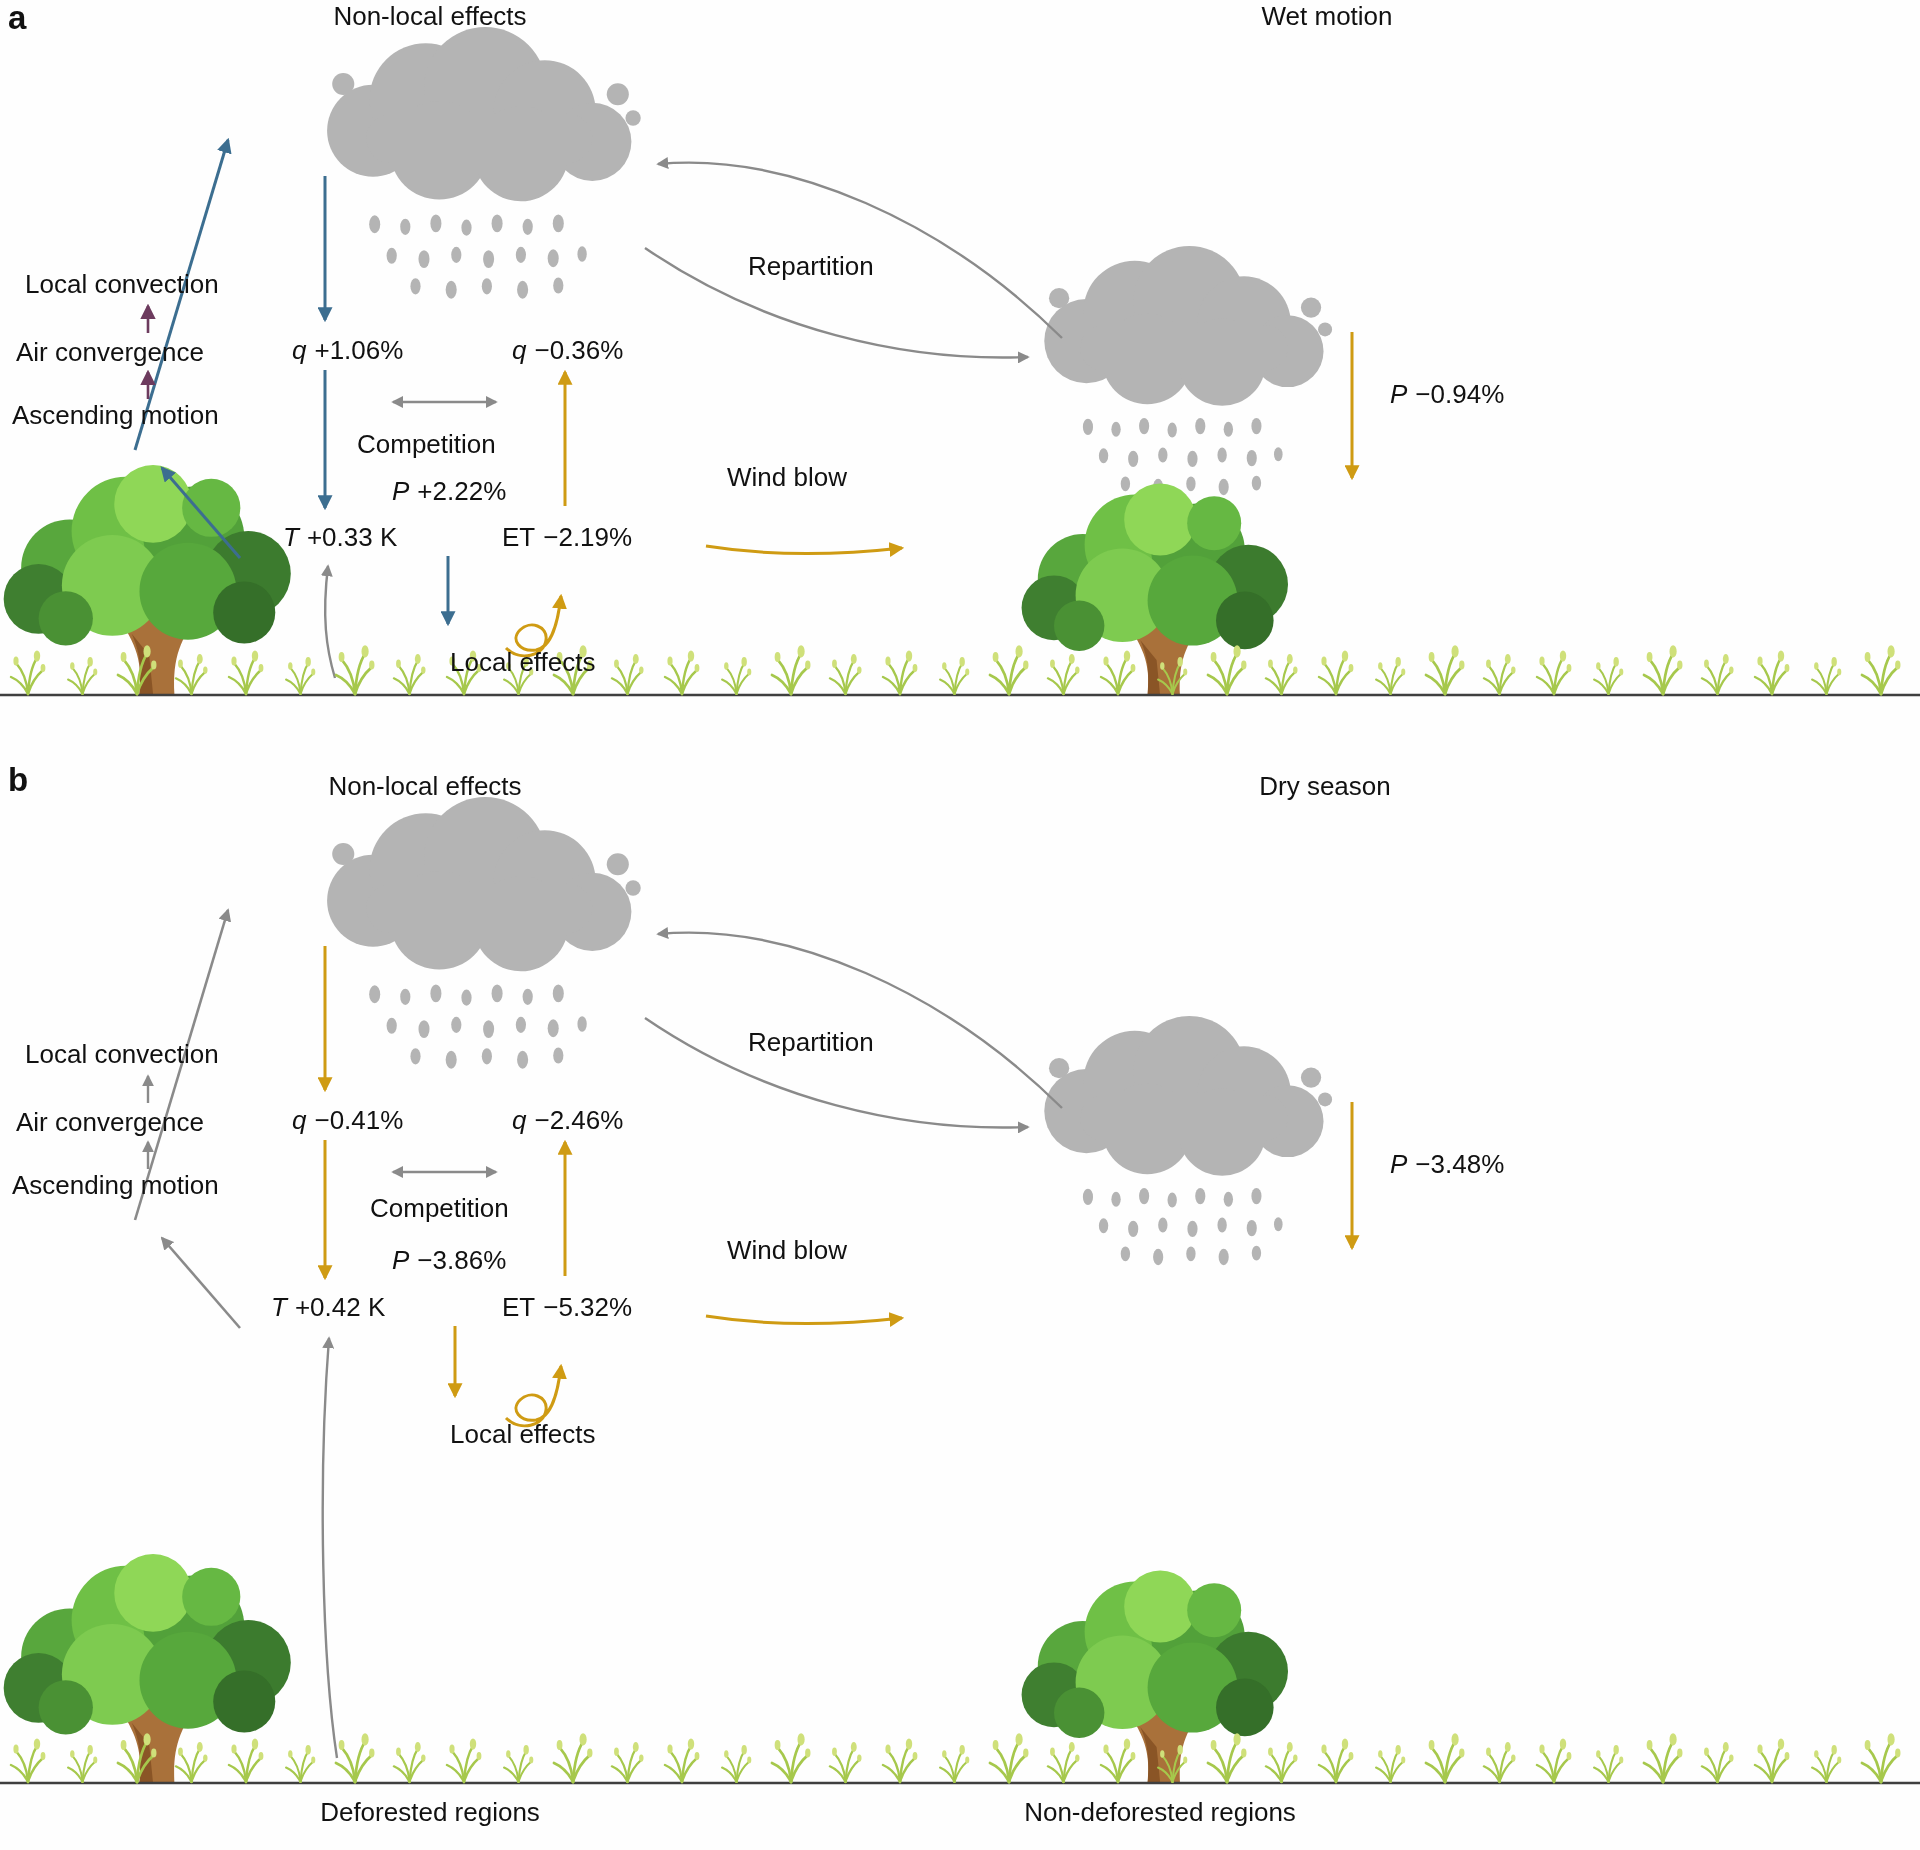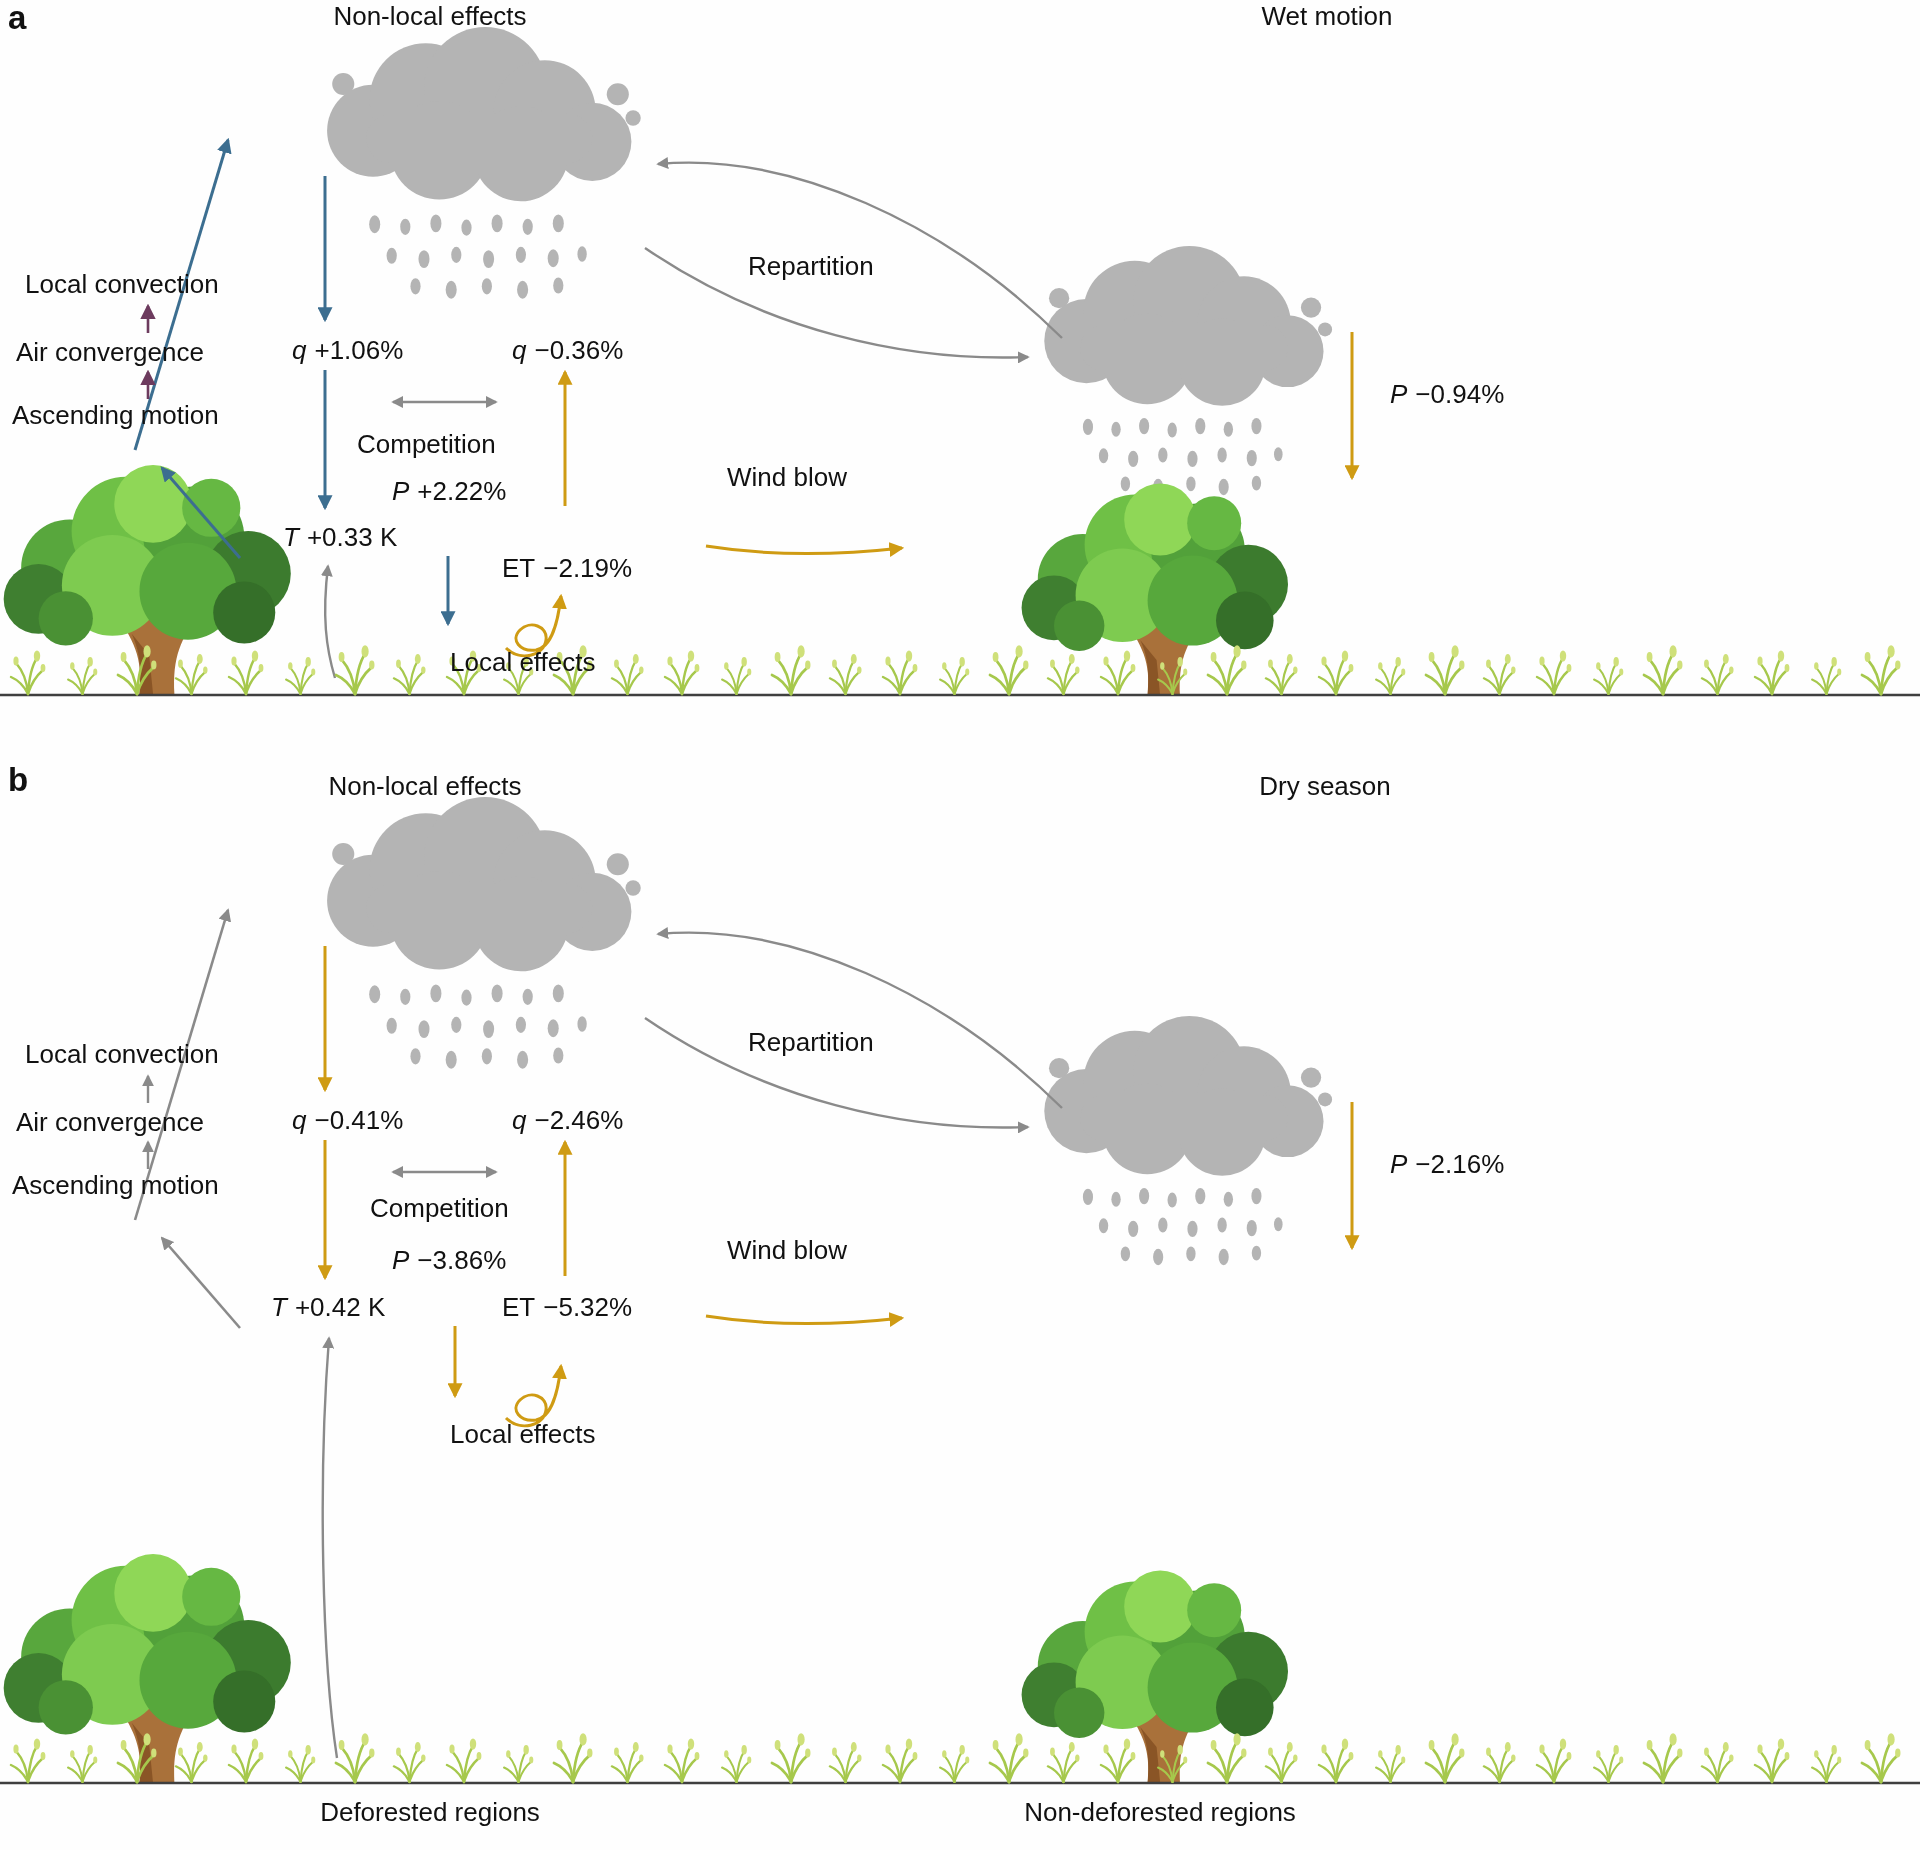--- a/index.html
+++ b/index.html
@@ -237,21 +237,21 @@
   <div class="lbl" style="left:357px;top:430px">Competition</div>
   <div class="lbl" style="left:392px;top:477px">
     <span class="sym">P</span><span>+2.22%</span>
   </div>
   <div class="lbl" style="left:512px;top:336px">
     <span class="sym">q</span><span>−0.36%</span>
   </div>
   <div class="lbl" style="left:283px;top:523px">
     <span class="sym">T</span><span>+0.33 K</span>
   </div>
-  <div class="lbl" style="left:502px;top:554px">
+  <div class="lbl" style="left:502px;top:523px">
     <span class="symr">ET</span><span>−2.19%</span>
   </div>
   <div class="lbl" style="left:748px;top:252px">Repartition</div>
   <div class="lbl" style="left:727px;top:463px">Wind blow</div>
   <div class="lbl" style="left:450px;top:648px">Local effects</div>
   <div class="lbl" style="left:1390px;top:380px">
     <span class="sym">P</span><span>−0.94%</span>
   </div>
 
   <div class="lbl panel-letter" style="left:8px;top:762px">b</div>
@@ -275,19 +275,19 @@
   <div class="lbl" style="left:271px;top:1293px">
     <span class="sym">T</span><span>+0.42 K</span>
   </div>
   <div class="lbl" style="left:502px;top:1293px">
     <span class="symr">ET</span><span>−5.32%</span>
   </div>
   <div class="lbl" style="left:748px;top:1028px">Repartition</div>
   <div class="lbl" style="left:727px;top:1236px">Wind blow</div>
   <div class="lbl" style="left:450px;top:1420px">Local effects</div>
   <div class="lbl" style="left:1390px;top:1150px">
-    <span class="sym">P</span><span>−2.16%</span>
+    <span class="sym">P</span><span>−3.48%</span>
   </div>
 
   <div class="lbl center" style="left:430px;top:1798px">Deforested regions</div>
   <div class="lbl center" style="left:1160px;top:1798px">Non-deforested regions</div>
 
 </div>
 
 </body></html>

